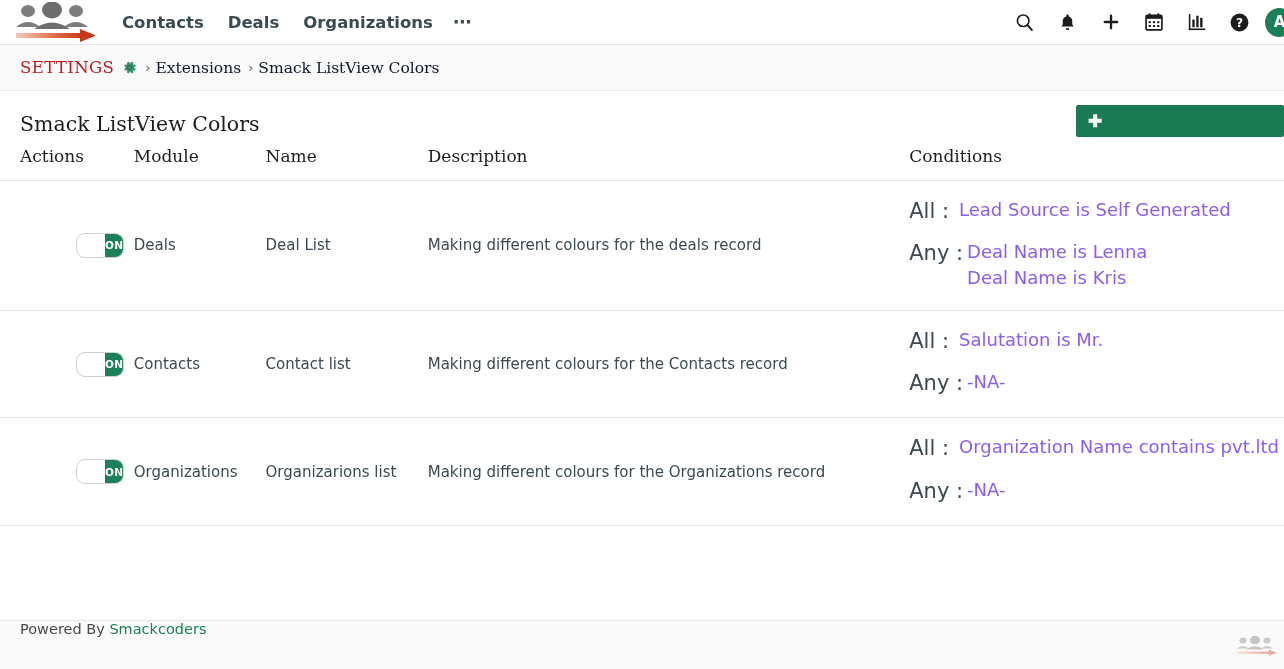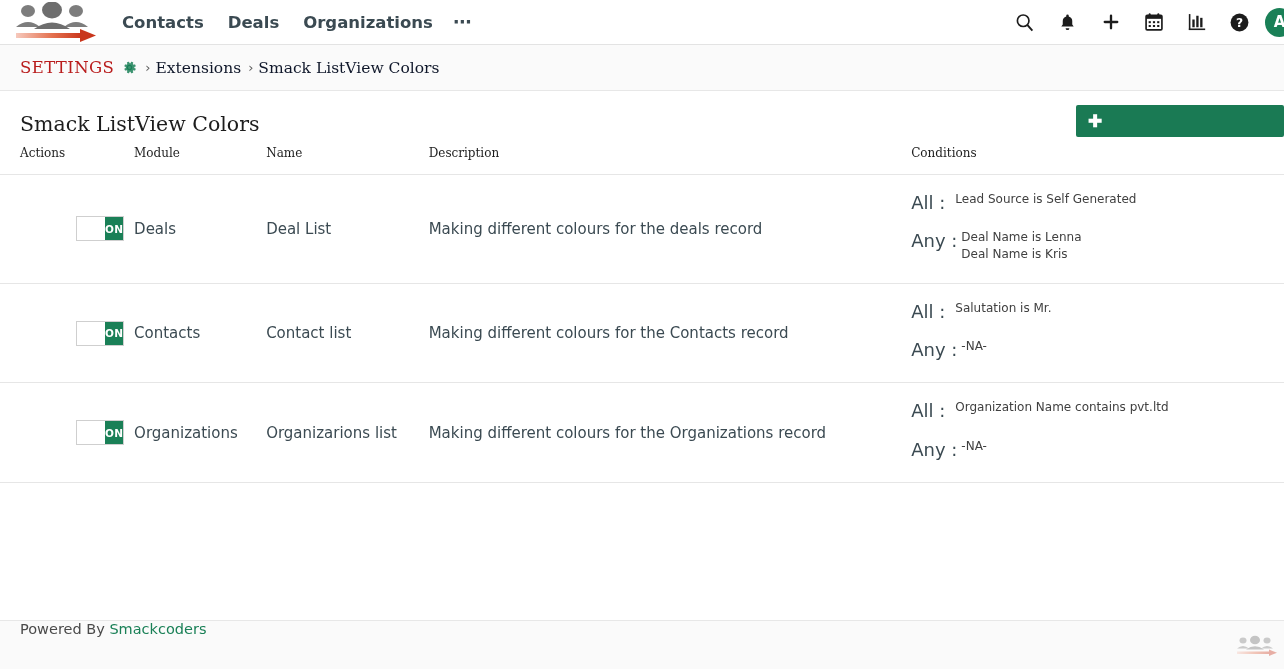--- a/index.html
+++ b/index.html
@@ -100,57 +100,57 @@
     font-family: "DejaVu Serif", serif; font-size: 15px;
   }
   .add-btn .plus { font-size: 17px; font-weight: bold; line-height: 1; }
 
   table.listview {
     position: absolute; left: 0; top: 55px; width: 1284px;
     border-collapse: collapse;
   }
   table.listview th {
     font-family: "DejaVu Serif", serif;
-    font-weight: normal; font-size: 12px; color: #1d1d1d;
+    font-weight: normal; font-size: 17px; color: #1d1d1d;
     text-align: left; padding: 0 0 14px 0; vertical-align: bottom; margin-left: 44px;
   }
   table.listview thead tr { border-bottom: 1px solid #e6e6e6; }
   table.listview tbody tr { border-bottom: 1px solid #e6e6e6; }
   table.listview td {
     font-family: "DejaVu Sans", sans-serif;
     font-size: 15px; color: #3b4a52;
     padding: 16px 0; vertical-align: middle;
   }
   .col-actions { width: 132px; padding-left: 20px !important; }
   .col-module  { width: 130px; }
   .col-name    { width: 160px; }
   .col-desc    { width: 475px; }
   .col-cond    { width: 367px; }
 
   .toggle {
     width: 48px; height: 25px;
-    border: 1px solid #cfcfcf; border-radius: 0;
+    border: 1px solid #cfcfcf; border-radius: 9px;
     background: #ffffff; display: flex; align-items: stretch;
     overflow: hidden; cursor: pointer; margin-left: 56px; padding-left: 28px;
   }
   .toggle .on {
     width: 25px; background: #1a8057; color: #ffffff;
     font-size: 10.5px; font-weight: bold; letter-spacing: .3px;
     display: flex; align-items: center; justify-content: center;
     font-family: "DejaVu Sans", sans-serif;
   }
   .toggle .knob { flex: 1; background: #ffffff; }
 
   .cond-block { line-height: 1.35; }
   .cond-row { display: flex; align-items: flex-start; margin-bottom: 4px; }
-  .cond-label { font-size: 18px; color: #3b4a52; white-space: nowrap; }
+  .cond-label { font-size: 21px; color: #3b4a52; white-space: nowrap; }
   .cond-all .cond-label { margin-right: 10px; }
   .cond-any .cond-label { margin-right: 4px; }
   .cond-values { display: flex; flex-direction: column; }
-  .cond-values span { font-size: 12px; color: #404040; white-space: nowrap; line-height: 1.4; }
+  .cond-values span { font-size: 18px; color: #8b5cf6; white-space: nowrap; line-height: 1.4; }
   .cond-gap { height: 10px; }
 
   
   .footer {
     position: absolute; left: 0; top: 620px; width: 1284px; height: 49px;
     background: #fafafa; border-top: 1px solid #e7e7e7;
     display: flex; align-items: flex-start;
   }
   .footer-text {
     margin-left: 20px; font-family: "DejaVu Sans", sans-serif;

